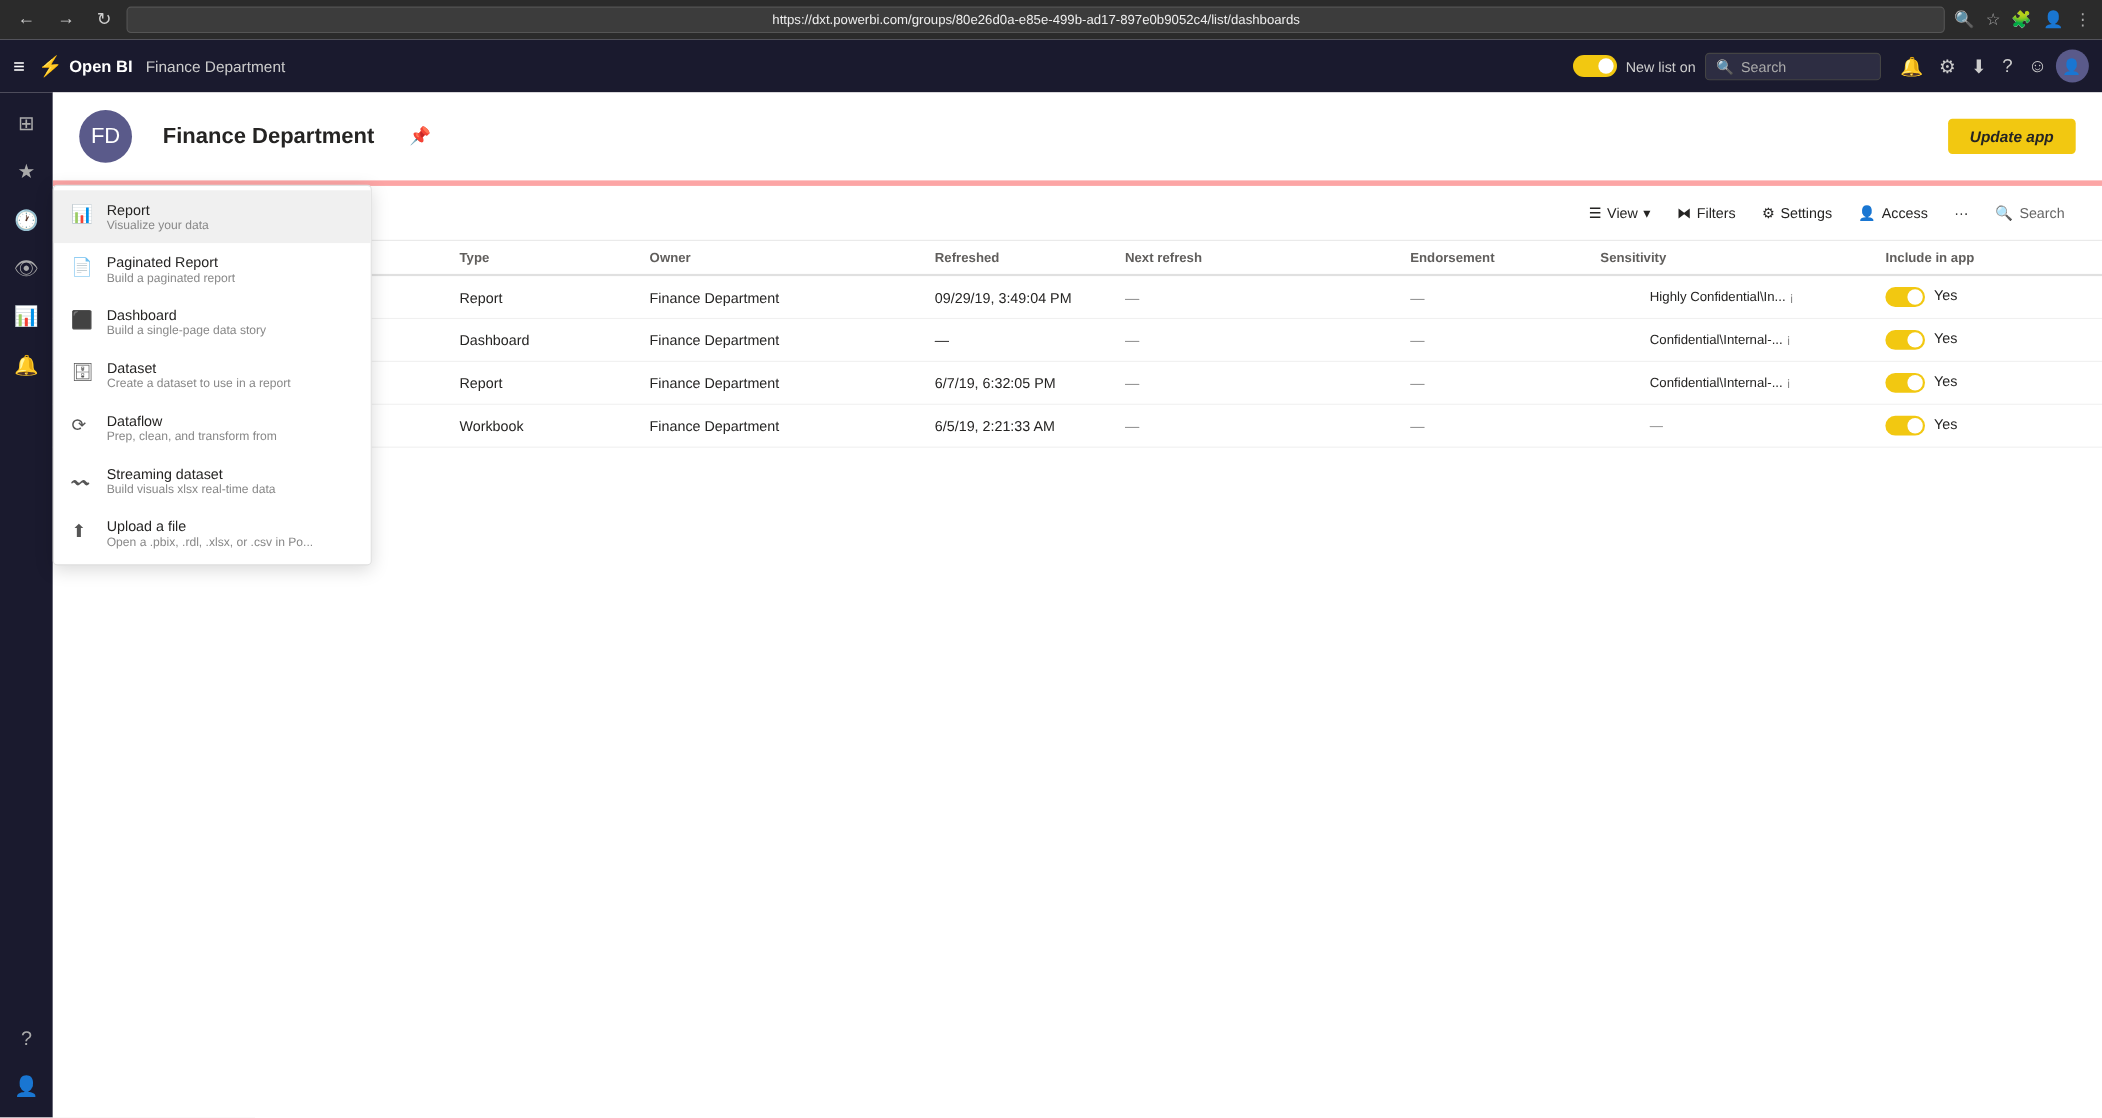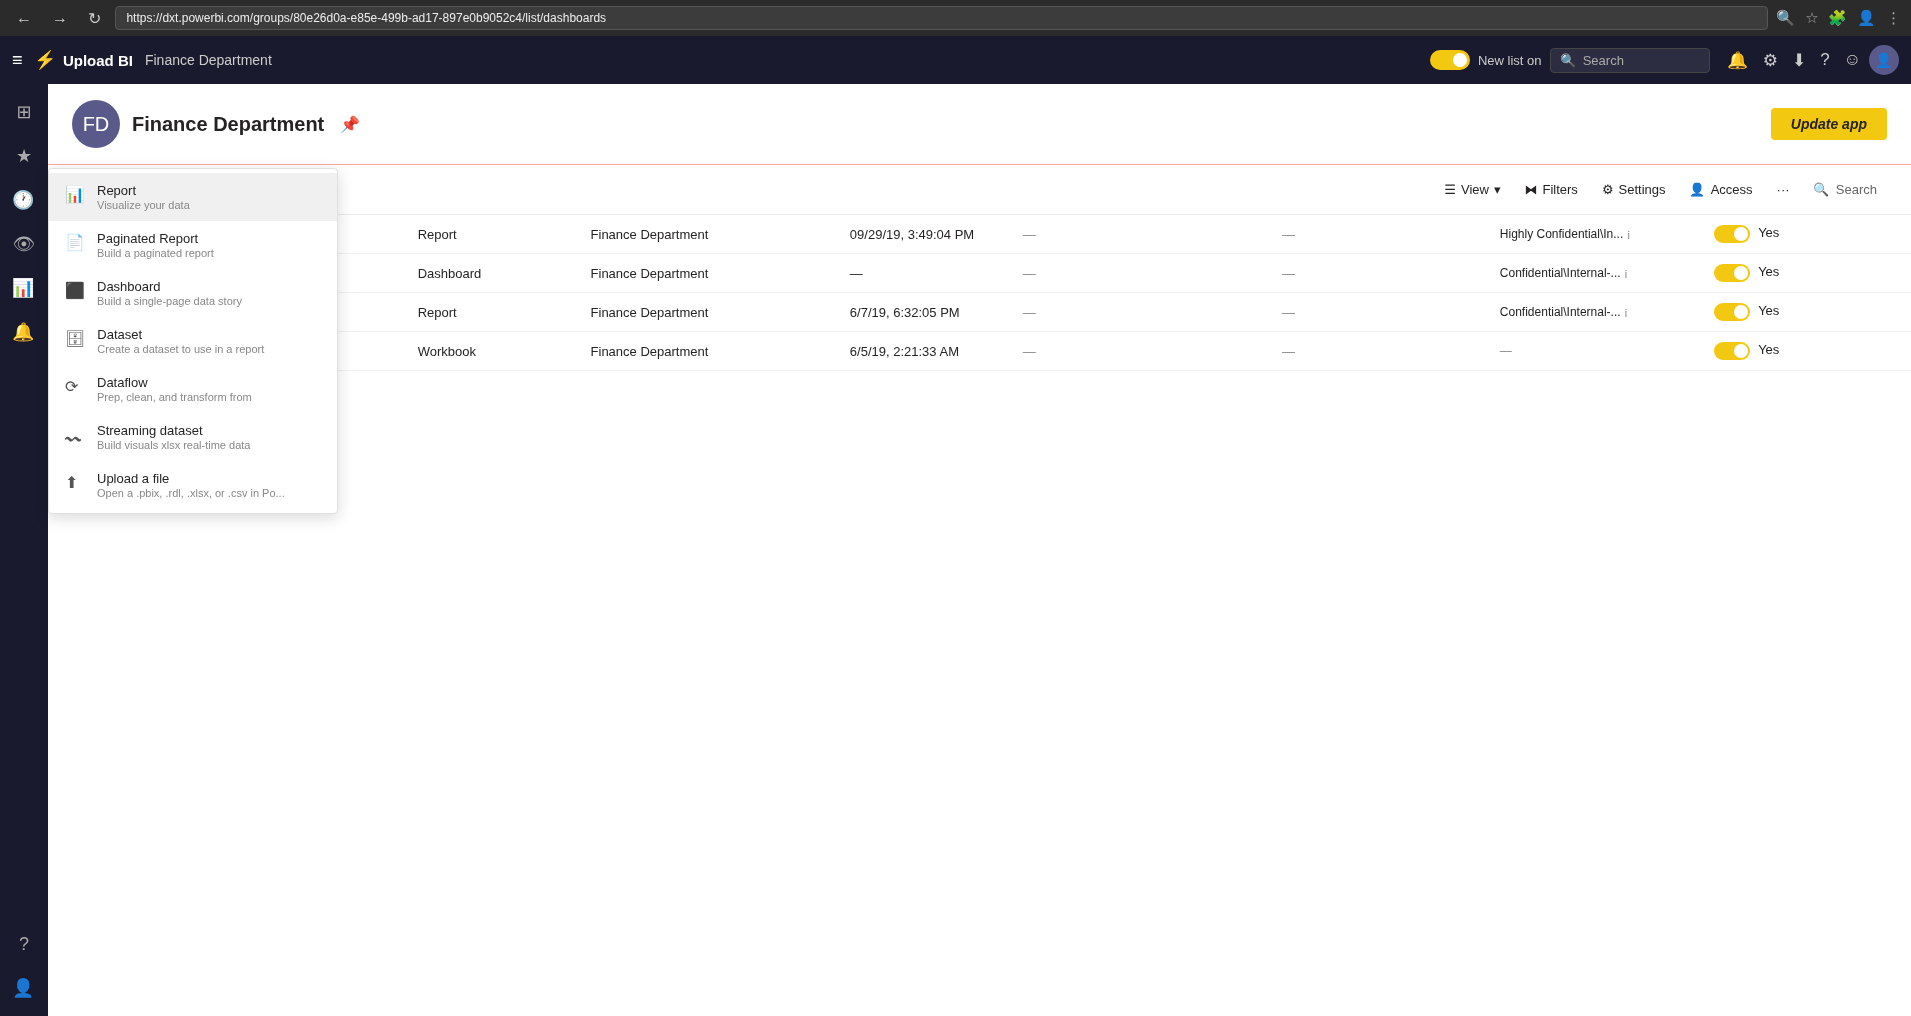--- a/index.html
+++ b/index.html
@@ -24,20 +24,21 @@
     }
     .browser-url-bar {
       flex: 1;
       background: #3c3c3c;
       border: 1px solid #555;
       border-radius: 4px;
       color: #eee;
       font-size: 12px;
       padding: 3px 10px;
       height: 24px;
+      text-align: center;
     }
     .browser-icons {
       display: flex;
       gap: 10px;
       color: #aaa;
       font-size: 15px;
     }
 
     
     .pbi-topnav {
@@ -84,22 +85,22 @@
     .sidebar-icon {
       width: 40px; height: 40px; display: flex; align-items: center; justify-content: center;
       color: #aaa; font-size: 18px; cursor: pointer; border-radius: 4px;
     }
 
     
     .content-area { flex: 1; background: white; overflow: auto; }
 
     
     .workspace-header {
-      display: flex; align-items: center; padding: 16px 24px; border-bottom: 1px solid #fca5a5;
-      gap: 12px;
+      display: flex; align-items: center; padding: 16px 24px; border-bottom: 5px solid #fca5a5;
+      gap: 28px;
     }
     .workspace-avatar {
       width: 48px; height: 48px; border-radius: 50%; background: #5a5a8a;
       display: flex; align-items: center; justify-content: center; color: white; font-size: 20px;
     }
     .workspace-title { font-size: 20px; font-weight: 600; color: #252423; }
     .workspace-pin { color: #888; font-size: 16px; margin-left: 4px; }
     .update-app-btn {
       margin-left: auto; background: #f2c811; color: #252423; border: none;
       padding: 8px 20px; border-radius: 4px; font-size: 14px; font-weight: 600; cursor: pointer; font-style: italic;
@@ -198,21 +199,21 @@
     <span>🧩</span>
     <span>👤</span>
     <span>⋮</span>
   </div>
 </div>
 
 <div class="pbi-topnav">
   <span class="hamburger">≡</span>
   <div class="pbi-logo">
     <span class="pbi-logo-icon">⚡</span>
-    <span>Upload BI</span>
+    <span>Open BI</span>
   </div>
   <span class="pbi-workspace-name">Finance Department</span>
   <div class="topnav-spacer"></div>
   <div class="new-look-toggle">
     <div class="toggle-on"></div>
     <span>New list on</span>
   </div>
   <div class="topnav-search">
     <span>🔍</span>
     <span>Search</span>
@@ -276,20 +277,30 @@
       </div>
       <div class="toolbar-action">
         <span>···</span>
       </div>
       <div class="toolbar-search">
         <span>🔍</span>
         <span>Search</span>
       </div>
     </div>
 
+    <div class="table-header">
+      <span>Name</span>
+      <span>Type</span>
+      <span>Owner</span>
+      <span>Refreshed</span>
+      <span>Next refresh</span>
+      <span>Endorsement</span>
+      <span>Sensitivity</span>
+      <span>Include in app</span>
+    </div>
 
     <div id="table-body">
         <div class="table-row">
     <span class="item-name">Finance Department Report</span>
     <span>Report</span>
     <span>Finance Department</span>
     <span>09/29/19, 3:49:04 PM</span>
     <span class="dash-cell">—</span>
     <span class="dash-cell">—</span>
     <span class="sensitivity-cell">

